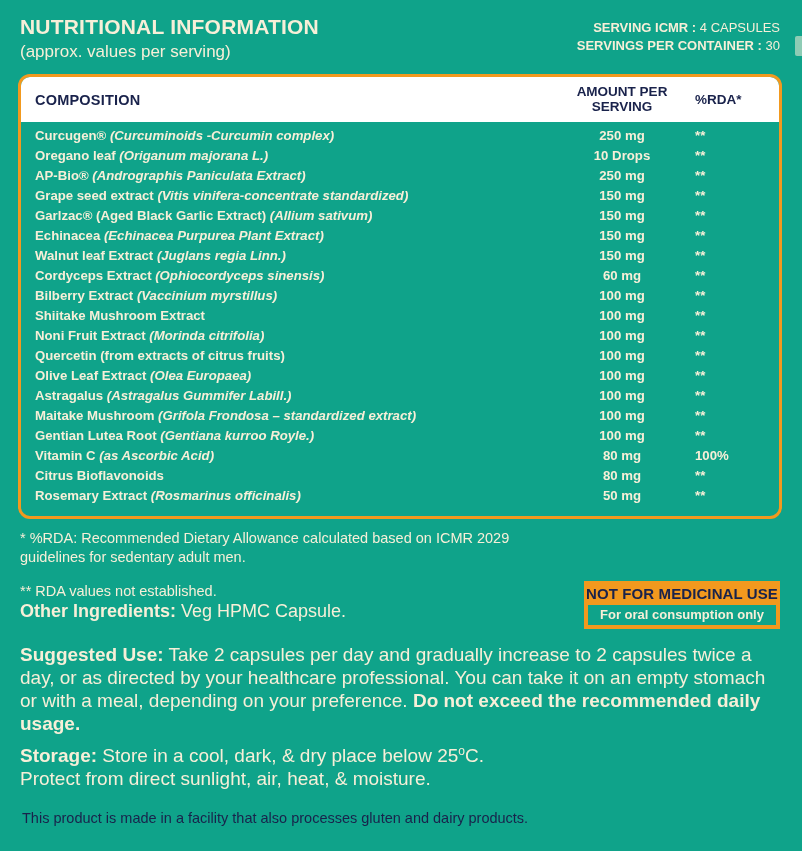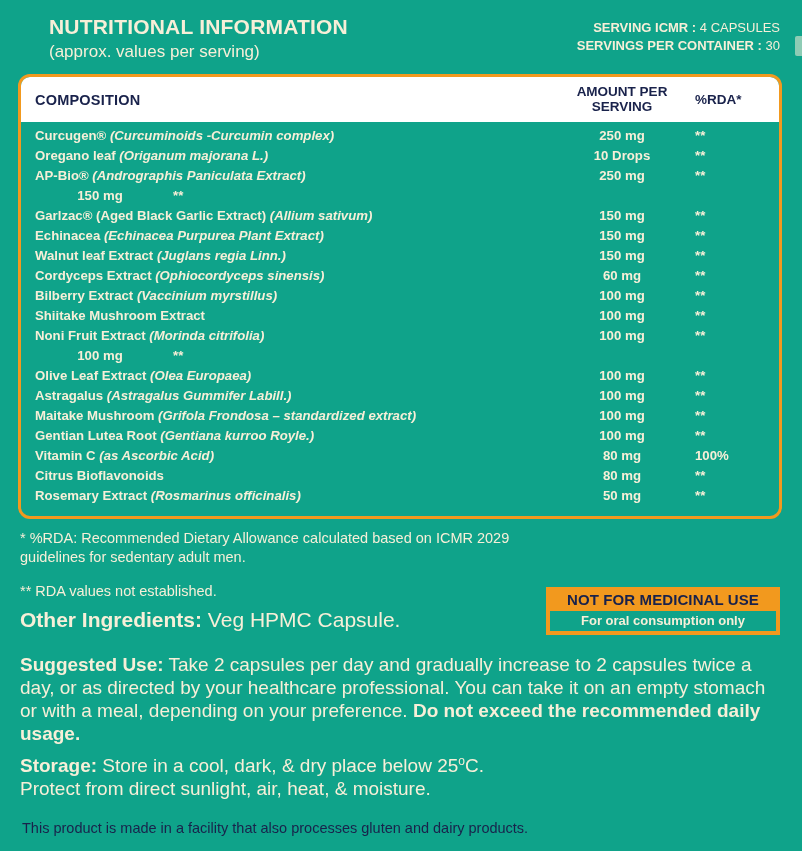--- a/index.html
+++ b/index.html
@@ -12,21 +12,20 @@
     position:relative;
   }
   .edge-sliver{
     position:absolute; right:0; top:36px; width:7px; height:20px;
     background:#F7EFD8; opacity:.55; border-radius:2px 0 0 2px;
   }
   
   .header{
     display:flex; justify-content:space-between; align-items:flex-start;
     padding:16px 22px 0 20px;
-    margin-left:29px;
   }
   .title{
     font-size:21px; font-weight:bold; letter-spacing:.2px;
     color:#F7EFD8; line-height:1.05;
   }
   .subtitle{ font-size:17px; color:#F7EFD8; margin-top:4px; }
   .serving{ text-align:right; padding-top:3px; line-height:1.35; }
   .serving div{ font-size:13px; color:#F7EFD8; white-space:nowrap; }
   .serving b{ font-weight:bold; }
   .serving span.val{ font-weight:normal; }
@@ -64,26 +63,26 @@
   }
   .c-rda{
     width:92px; text-align:left; padding-left:8px;
     font-size:13.2px; font-weight:bold; color:#F7EFD8;
   }
 
   
   .notes{ position:relative; margin:10px 20px 0 20px; }
   .note{ font-size:14.5px; line-height:1.28; color:#F7EFD8; max-width:545px; }
   .note.small{ margin-top:16px; }
-  .other-ing{ font-size:21px; margin-top:7px; color:#F7EFD8; }
+  .other-ing{ font-size:18px; color:#F7EFD8; }
   .other-ing b{ font-weight:bold; }
 
   .warnbox{
-    position:absolute; right:2px; top:58px;
-    width:234px; border:2px solid #F2991E; background:#F2991E;
+    position:absolute; right:2px; top:52px;
+    width:196px; border:2px solid #F2991E; background:#F2991E;
   }
   .warn-top{
     background:#F2991E; color:#19224B; text-align:center;
     font-size:15px; font-weight:bold; padding:2px 0 3px 0; letter-spacing:.1px;
   }
   .warn-bot{
     background:#0FA38A; color:#F7EFD8; text-align:center;
     font-size:13px; font-weight:bold; padding:2px 0 3px 0;
     margin:0 2px 2px 2px;
   }
@@ -138,20 +137,21 @@
         <div class="c-name"><span>Oregano leaf </span><i>(Origanum majorana L.)</i></div>
         <div class="c-amt">10 Drops</div>
         <div class="c-rda">**</div>
       </div>
       <div class="row">
         <div class="c-name"><span>AP-Bio® </span><i>(Andrographis Paniculata Extract)</i></div>
         <div class="c-amt">250 mg</div>
         <div class="c-rda">**</div>
       </div>
       <div class="row">
+        <div class="c-name"><span>Grape seed extract </span><i>(Vitis vinifera-concentrate standardized)</i></div>
         <div class="c-amt">150 mg</div>
         <div class="c-rda">**</div>
       </div>
       <div class="row">
         <div class="c-name"><span>Garlzac® (Aged Black Garlic Extract) </span><i>(Allium sativum)</i></div>
         <div class="c-amt">150 mg</div>
         <div class="c-rda">**</div>
       </div>
       <div class="row">
         <div class="c-name"><span>Echinacea </span><i>(Echinacea Purpurea Plant Extract)</i></div>
@@ -177,20 +177,21 @@
         <div class="c-name"><span>Shiitake Mushroom Extract</span></div>
         <div class="c-amt">100 mg</div>
         <div class="c-rda">**</div>
       </div>
       <div class="row">
         <div class="c-name"><span>Noni Fruit Extract </span><i>(Morinda citrifolia)</i></div>
         <div class="c-amt">100 mg</div>
         <div class="c-rda">**</div>
       </div>
       <div class="row">
+        <div class="c-name"><span>Quercetin (from extracts of citrus fruits)</span></div>
         <div class="c-amt">100 mg</div>
         <div class="c-rda">**</div>
       </div>
       <div class="row">
         <div class="c-name"><span>Olive Leaf Extract </span><i>(Olea Europaea)</i></div>
         <div class="c-amt">100 mg</div>
         <div class="c-rda">**</div>
       </div>
       <div class="row">
         <div class="c-name"><span>Astragalus </span><i>(Astragalus Gummifer Labill.)</i></div>

